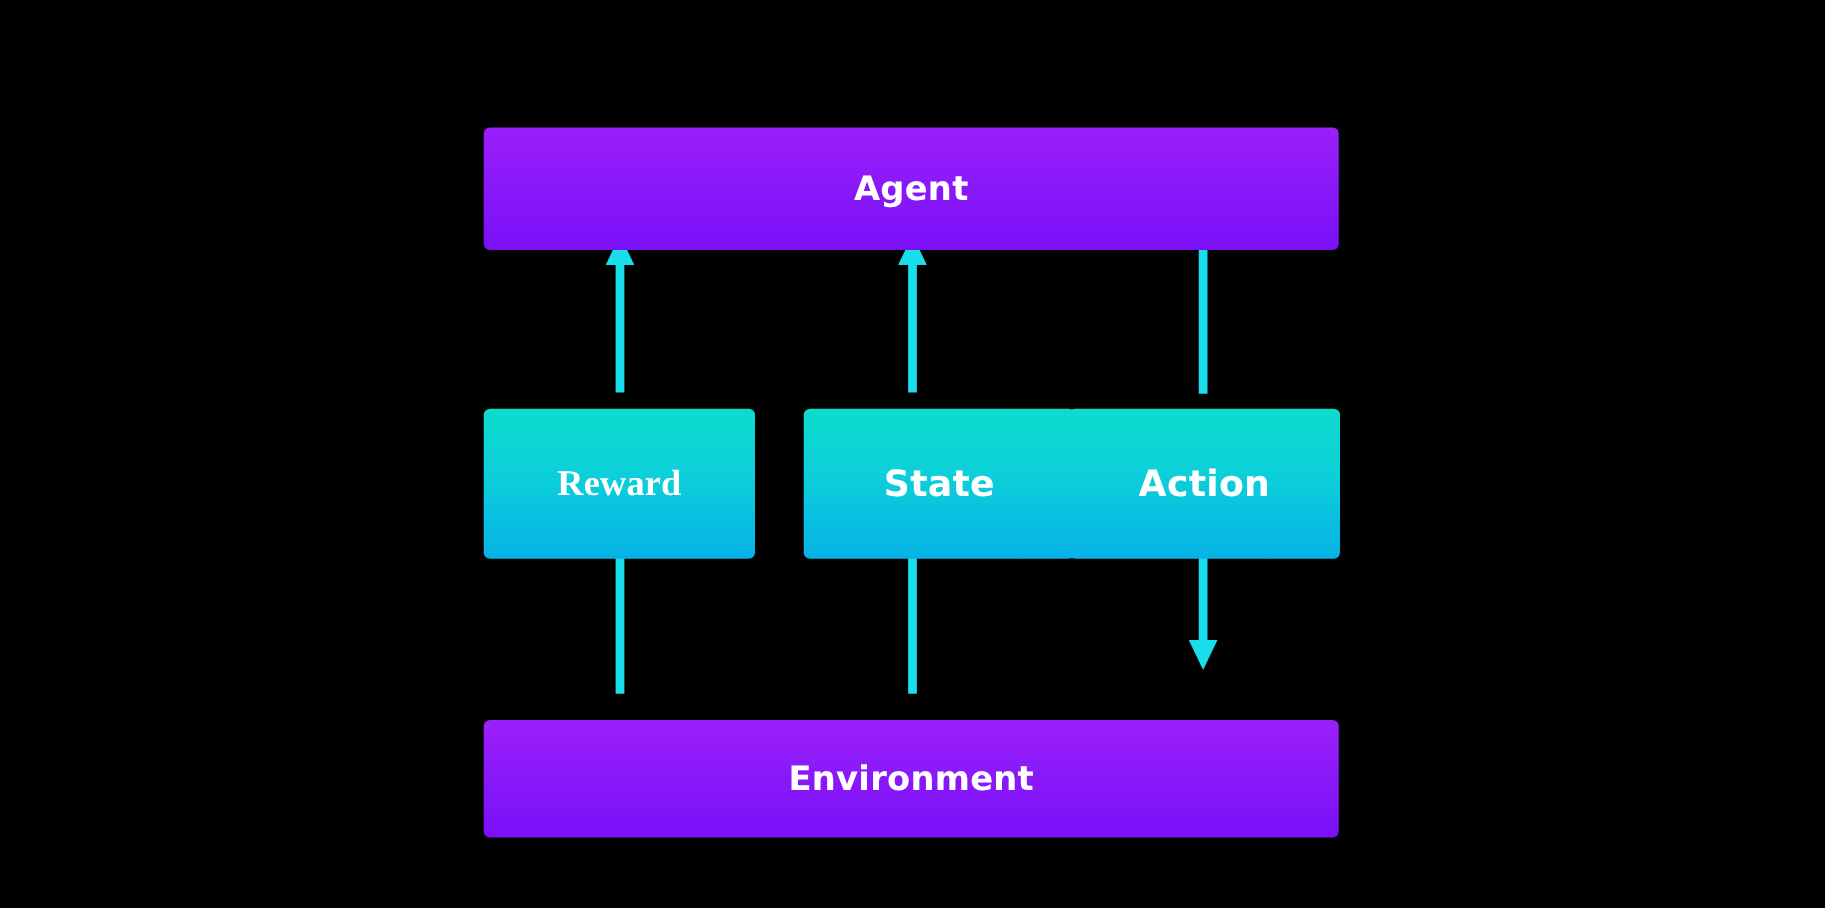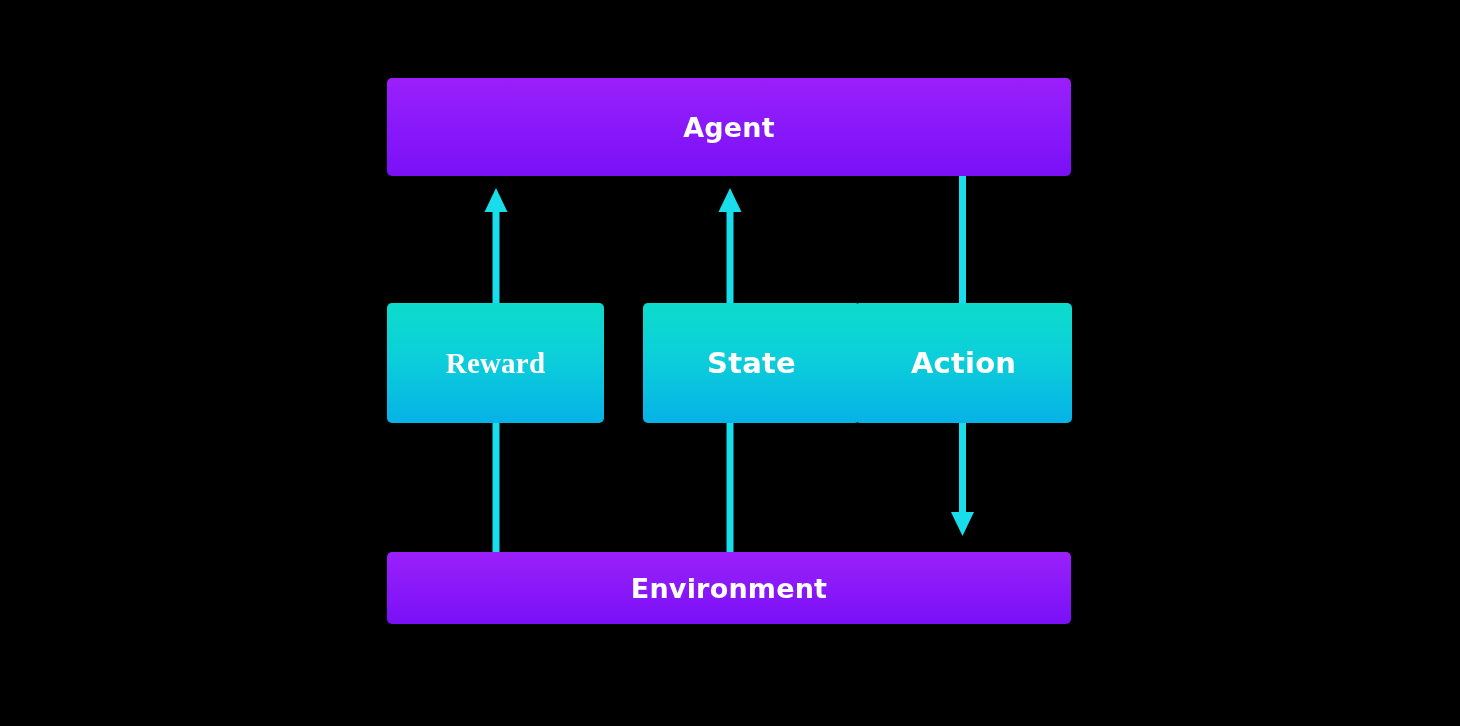--- a/index.html
+++ b/index.html
@@ -23,20 +23,21 @@
 
   
   .node {
     position: absolute;
     display: flex;
     align-items: center;
     justify-content: center;
     border-radius: 5px;
     box-sizing: border-box;
     z-index: 3;
+    margin-top: 24px;
   }
   .node .label {
     color: #ffffff;
     font-weight: bold;
     letter-spacing: 0.2px;
     line-height: 1;
     white-space: nowrap;
   }
 
   .node-agent {
@@ -45,21 +46,21 @@
     width: 684px;
     height: 98px;
     background: linear-gradient(180deg, #9b1ffb 0%, #8c1af9 40%, #7a10f7 100%);
   }
   .node-agent .label { font-size: 27px; }
 
   .node-environment {
     left: 387px;
     top: 552px;
     width: 684px;
-    height: 72px;
+    height: 94px;
     background: linear-gradient(180deg, #9b20fb 0%, #8c1af9 40%, #7a10f7 100%);
     text-align: right;
   }
   .node-environment .label { font-size: 27px; }
 
   .node-mid {
     top: 303px;
     height: 120px;
     background: linear-gradient(180deg, #0ddccb 0%, #0ccfda 45%, #06b2e6 100%);
   }

